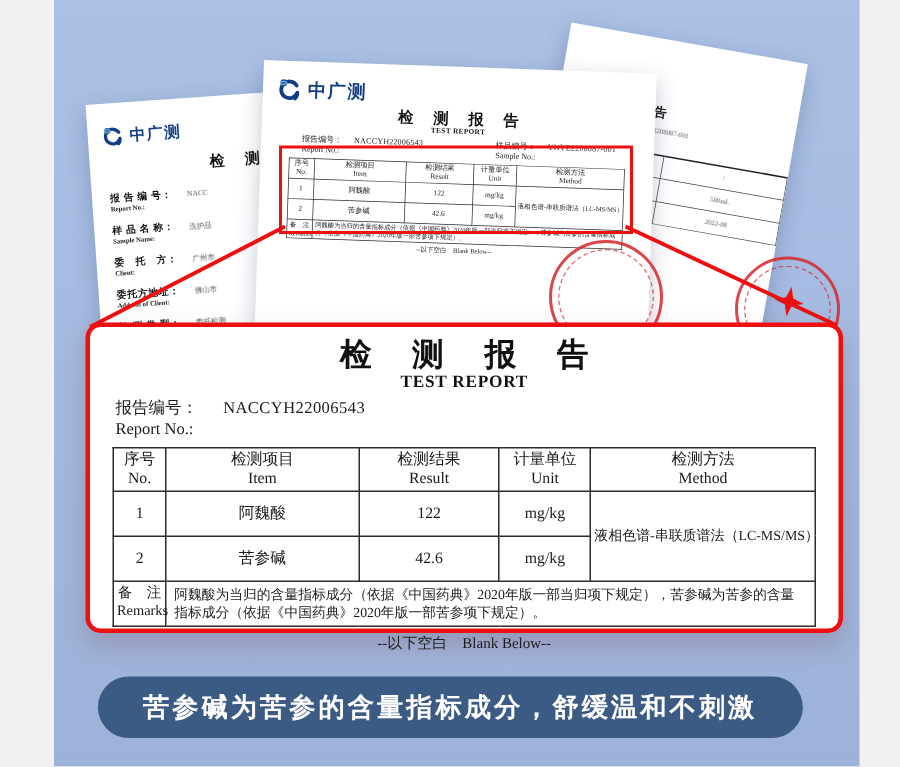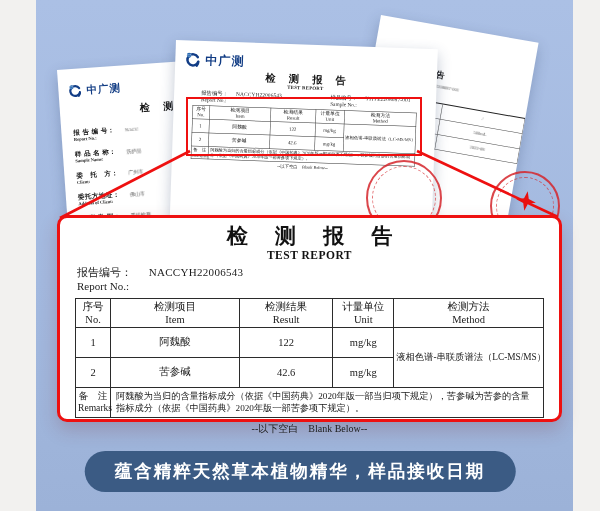--- a/index.html
+++ b/index.html
@@ -288,14 +288,14 @@
       </tr>
       <tr>
         <td class="rmk-lab"><span>备　注</span><br><span>Remarks</span></td>
         <td class="rmk-txt" colspan="4">阿魏酸为当归的含量指标成分（依据《中国药典》2020年版一部当归项下规定），苦参碱为苦参的含量指标成分（依据《中国药典》2020年版一部苦参项下规定）。</td>
       </tr>
     </tbody>
       </table>
     <div class="blank">--以下空白　Blank Below--</div>
   </div>
 
-  <div class="banner">蕴含精粹天然草本植物精华，样品接收日期</div>
+  <div class="banner">苦参碱为苦参的含量指标成分，舒缓温和不刺激</div>
 </div>
 
 </body></html>

